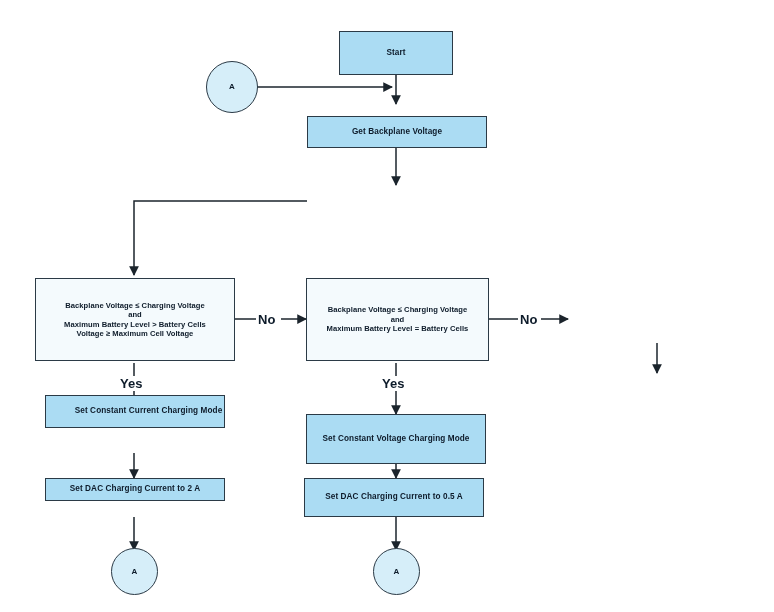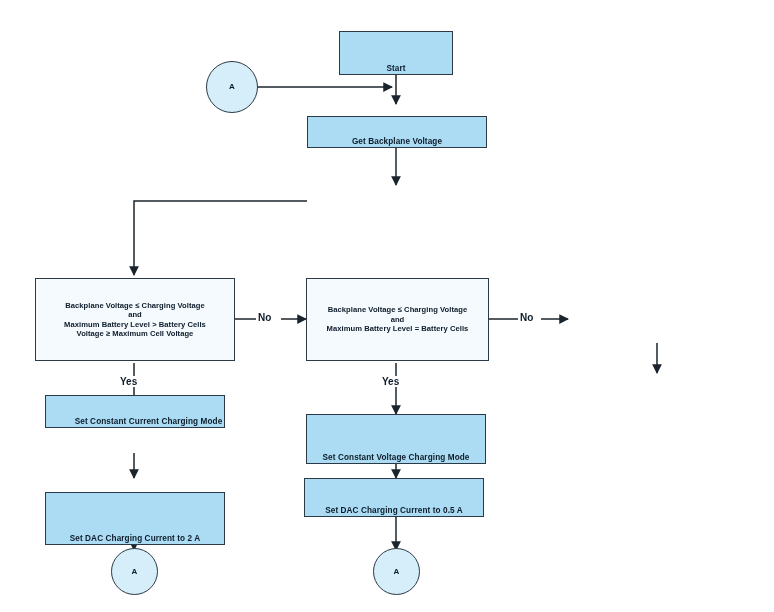--- a/index.html
+++ b/index.html
@@ -34,39 +34,38 @@
     text-align: center;
     font-weight: bold;
     color: #0d1b2a;
     line-height: 1.25;
   }
   .proc {
     background: #ABDCF3;
     border: 1.6px solid #2b3a46;
     font-size: 8.2px;
     letter-spacing: 0.1px;
-    align-items: flex-end;
   }
   .decision {
     background: #F4FAFD;
     border: 1.6px solid #2b3a46;
     font-size: 7.6px;
     letter-spacing: 0.05px;
     padding: 2px 4px;
   }
   .decision .ln { display: block; }
   .conn {
     background: #D6EEF9;
     border: 1.6px solid #2b3a46;
     border-radius: 50%;
     font-size: 8px;
   }
   .edge-label {
     position: absolute;
-    font-size: 10px;
+    font-size: 13px;
     font-weight: bold;
     color: #0d1b2a;
     background: #ffffff;
     padding: 0 2px;
     white-space: nowrap;
   }
 </style>
 </head>
 <body>
 
@@ -154,21 +153,21 @@
 
 
   <div class="node proc" style="left:45px; top:395px; width:180px; height:33px;padding-left:27px;">
     <span>Set Constant Current Charging Mode</span>
   </div>
 
   <div class="node proc" style="left:306px; top:414px; width:180px; height:50px;">
     <span>Set Constant Voltage Charging Mode</span>
   </div>
 
-  <div class="node proc" style="left:45px; top:492px; width:180px; height:53px;">
+  <div class="node proc" style="left:45px; top:478px; width:180px; height:23px;">
     <span>Set DAC Charging Current to 2 A</span>
   </div>
 
   <div class="node proc" style="left:304px; top:478px; width:180px; height:39px;">
     <span>Set DAC Charging Current to 0.5 A</span>
   </div>
 
   <div class="node conn" style="left:111px; top:548px; width:47px; height:47px;">
     <span>A</span>
   </div>

